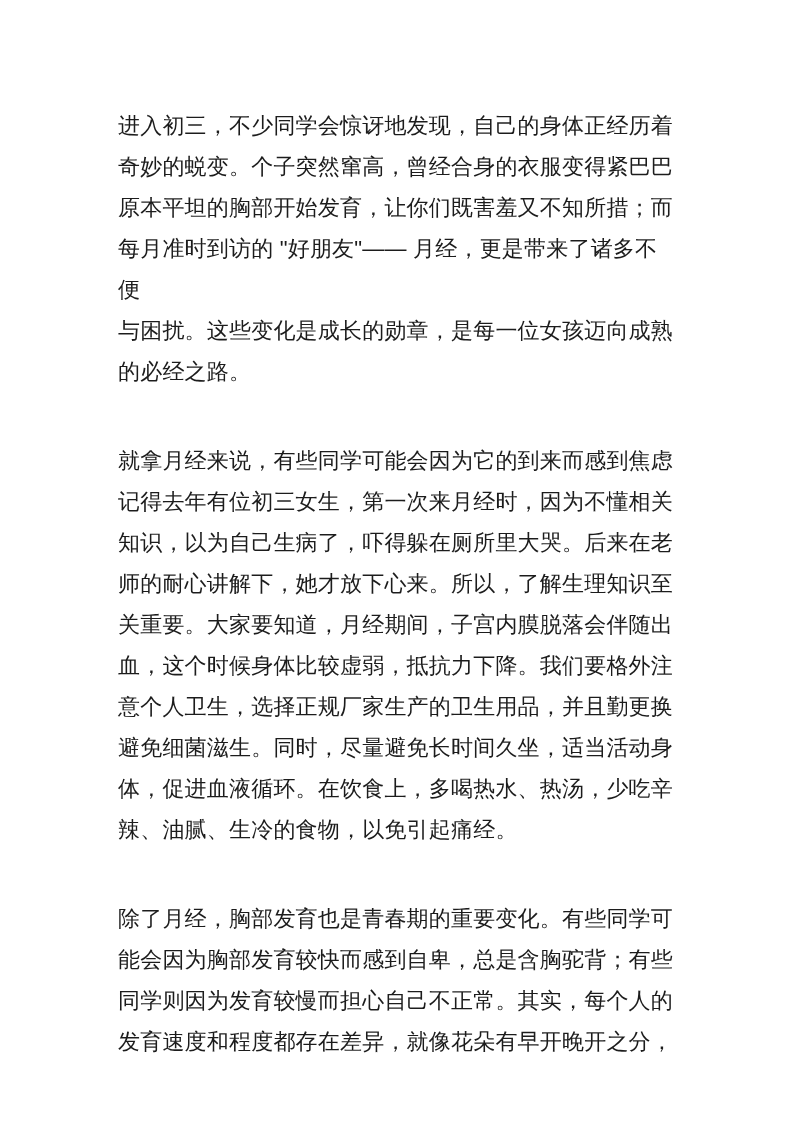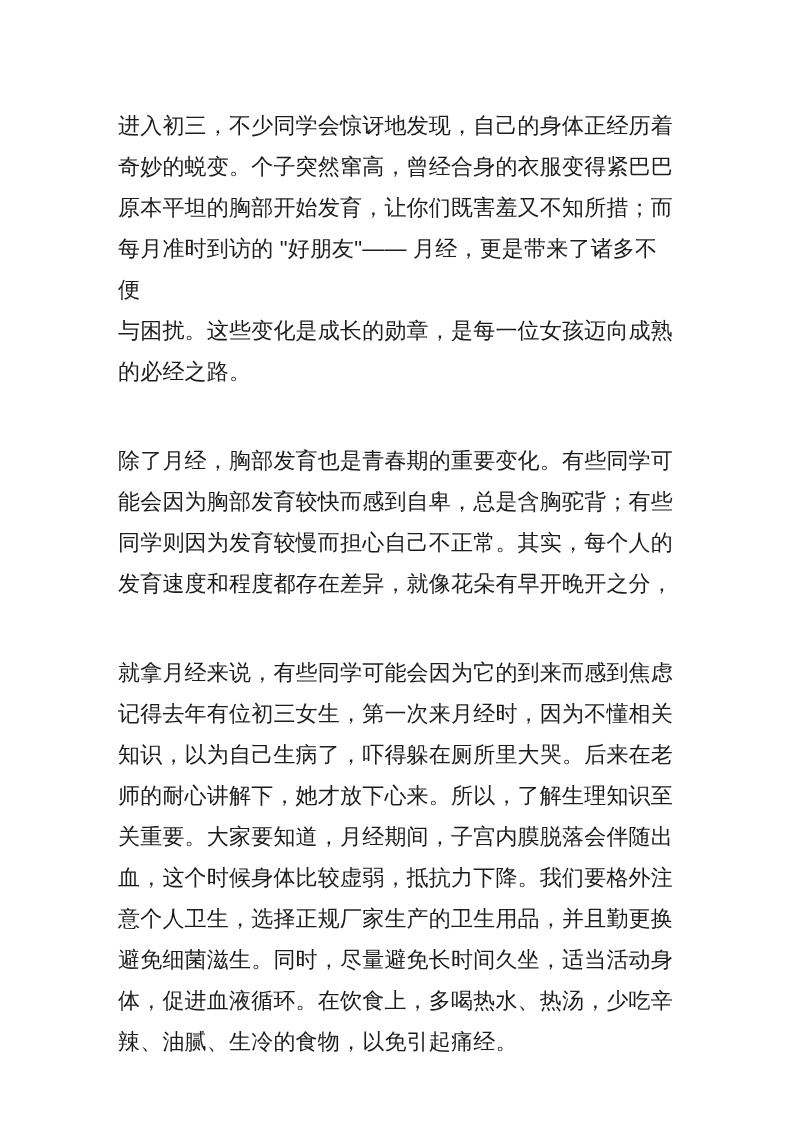--- a/index.html
+++ b/index.html
@@ -30,27 +30,27 @@
 </head>
 <body>
 
 <div class="page">
   <p class="para">进入初三，不少同学会惊讶地发现，自己的身体正经历着
 奇妙的蜕变。个子突然窜高，曾经合身的衣服变得紧巴巴
 原本平坦的胸部开始发育，让你们既害羞又不知所措；而
 每月准时到访的 "好朋友"—— 月经，更是带来了诸多不便
 与困扰。这些变化是成长的勋章，是每一位女孩迈向成熟
 的必经之路。</p>
-  <p class="para">除了月经，胸部发育也是青春期的重要变化。有些同学可
-能会因为胸部发育较快而感到自卑，总是含胸驼背；有些
-同学则因为发育较慢而担心自己不正常。其实，每个人的
-发育速度和程度都存在差异，就像花朵有早开晚开之分，</p>
   <p class="para">就拿月经来说，有些同学可能会因为它的到来而感到焦虑
 记得去年有位初三女生，第一次来月经时，因为不懂相关
 知识，以为自己生病了，吓得躲在厕所里大哭。后来在老
 师的耐心讲解下，她才放下心来。所以，了解生理知识至
 关重要。大家要知道，月经期间，子宫内膜脱落会伴随出
 血，这个时候身体比较虚弱，抵抗力下降。我们要格外注
 意个人卫生，选择正规厂家生产的卫生用品，并且勤更换
 避免细菌滋生。同时，尽量避免长时间久坐，适当活动身
 体，促进血液循环。在饮食上，多喝热水、热汤，少吃辛
 辣、油腻、生冷的食物，以免引起痛经。</p>
+  <p class="para">除了月经，胸部发育也是青春期的重要变化。有些同学可
+能会因为胸部发育较快而感到自卑，总是含胸驼背；有些
+同学则因为发育较慢而担心自己不正常。其实，每个人的
+发育速度和程度都存在差异，就像花朵有早开晚开之分，</p>
 </div>
 
 </body></html>

